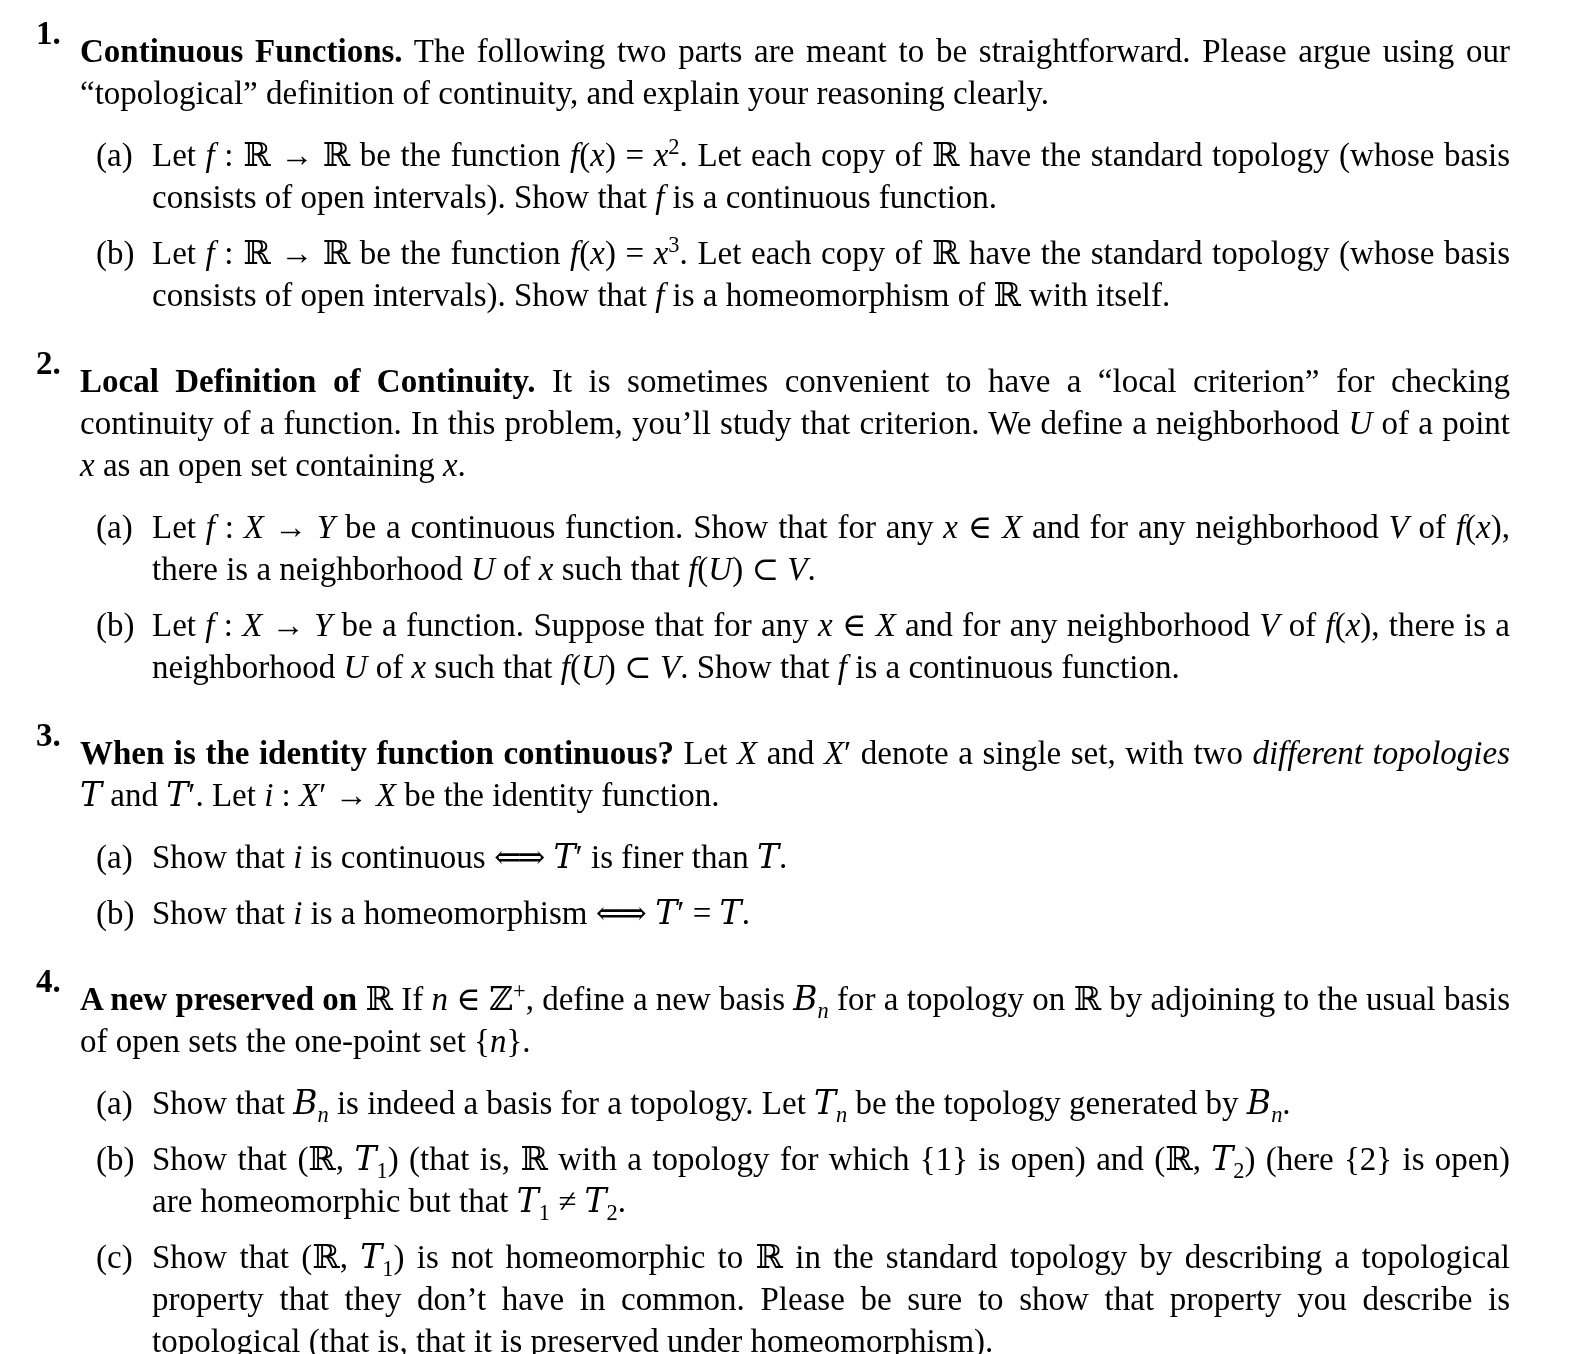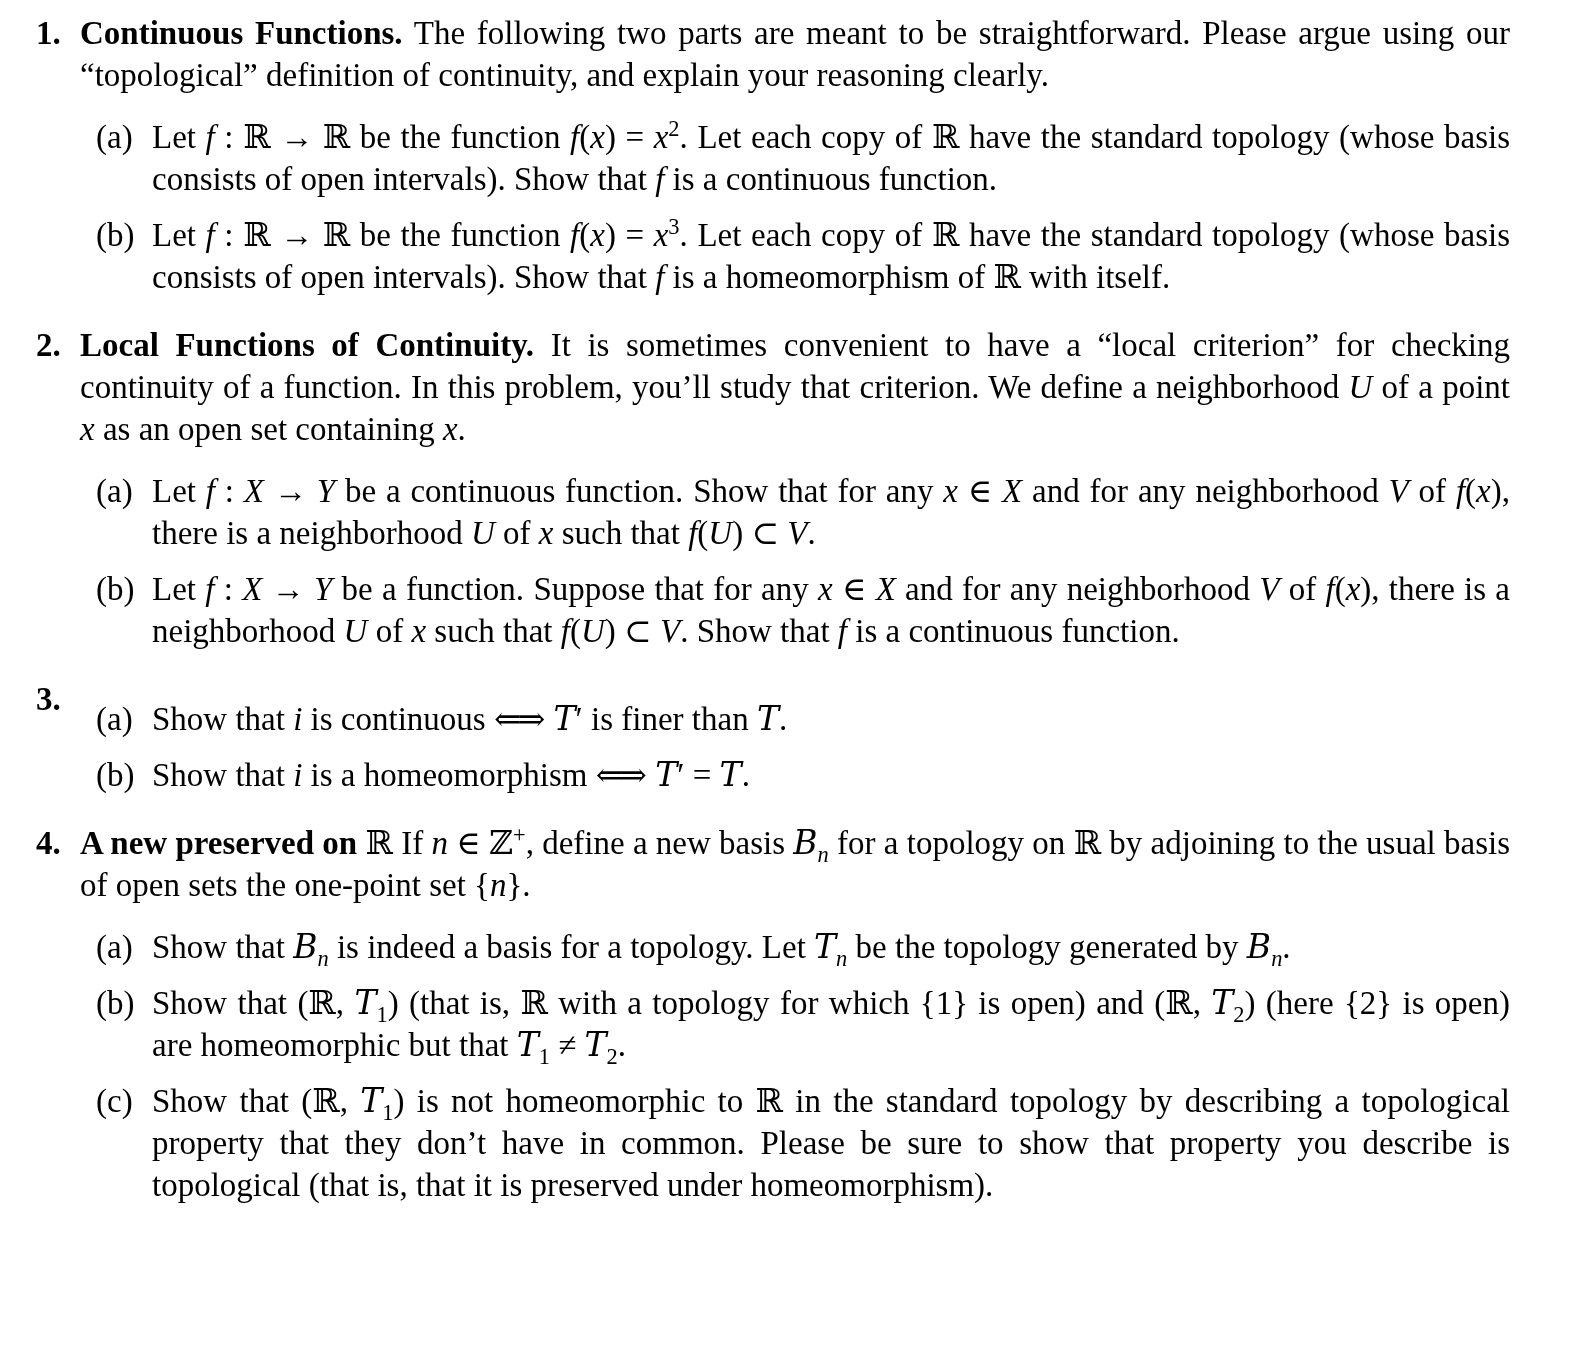--- a/index.html
+++ b/index.html
@@ -22,20 +22,21 @@
     text-align: justify;
   }
   .problem:first-child { margin-top: 0; }
   .pnum {
     flex: 0 0 44px;
     font-weight: bold;
   }
   .pbody {
     flex: 1;
     min-width: 0;
+    margin-top: 18px;
   }
   .pintro {
     margin: 0;
     text-align: justify;
   }
   .ptitle { font-weight: bold; }
   .part {
     display: flex;
     margin-top: 14px;
   }
@@ -85,37 +86,38 @@
           <span class="plabel">(b)</span>
           <span class="ptext">Let <i>f</i> : ℝ → ℝ be the function <i>f</i>(<i>x</i>) = <i>x</i><sup>3</sup>. Let each copy of ℝ have the standard topology (whose basis consists of open intervals). Show that <i>f</i> is a homeomorphism of ℝ with itself.</span>
         </div>
       </div>
     </div>
   </section>
 
   <section class="problem">
     <span class="pnum">2.</span>
     <div class="pbody">
-      <p class="pintro"><b class="ptitle">Local Functions of Continuity.</b><span> It is sometimes convenient to have a “local criterion” for checking continuity of a function. In this problem, you’ll study that criterion. We define a neighborhood <i>U</i> of a point <i>x</i> as an open set containing <i>x</i>.</span></p>
+      <p class="pintro"><b class="ptitle">Local Definition of Continuity.</b><span> It is sometimes convenient to have a “local criterion” for checking continuity of a function. In this problem, you’ll study that criterion. We define a neighborhood <i>U</i> of a point <i>x</i> as an open set containing <i>x</i>.</span></p>
       <div class="parts">
         <div class="part">
           <span class="plabel">(a)</span>
           <span class="ptext">Let <i>f</i> : <i>X</i> → <i>Y</i> be a continuous function. Show that for any <i>x</i> ∈ <i>X</i> and for any neighborhood <i>V</i> of <i>f</i>(<i>x</i>), there is a neighborhood <i>U</i> of <i>x</i> such that <i>f</i>(<i>U</i>) ⊂ <i>V</i>.</span>
         </div>
         <div class="part">
           <span class="plabel">(b)</span>
           <span class="ptext">Let <i>f</i> : <i>X</i> → <i>Y</i> be a function. Suppose that for any <i>x</i> ∈ <i>X</i> and for any neighborhood <i>V</i> of <i>f</i>(<i>x</i>), there is a neighborhood <i>U</i> of <i>x</i> such that <i>f</i>(<i>U</i>) ⊂ <i>V</i>. Show that <i>f</i> is a continuous function.</span>
         </div>
       </div>
     </div>
   </section>
 
   <section class="problem">
     <span class="pnum">3.</span>
     <div class="pbody">
+      <p class="pintro"><b class="ptitle">When is the identity function continuous?</b><span> Let <i>X</i> and <i>X</i>′ denote a single set, with two <i>different topologies</i> <span class="cal">T</span> and <span class="cal">T</span>′. Let <i>i</i> : <i>X</i>′ → <i>X</i> be the identity function.</span></p>
       <div class="parts">
         <div class="part">
           <span class="plabel">(a)</span>
           <span class="ptext">Show that <i>i</i> is continuous <span class="iff">⇐⇒</span> <span class="cal">T</span>′ is finer than <span class="cal">T</span>.</span>
         </div>
         <div class="part">
           <span class="plabel">(b)</span>
           <span class="ptext">Show that <i>i</i> is a homeomorphism <span class="iff">⇐⇒</span> <span class="cal">T</span>′ = <span class="cal">T</span>.</span>
         </div>
       </div>

